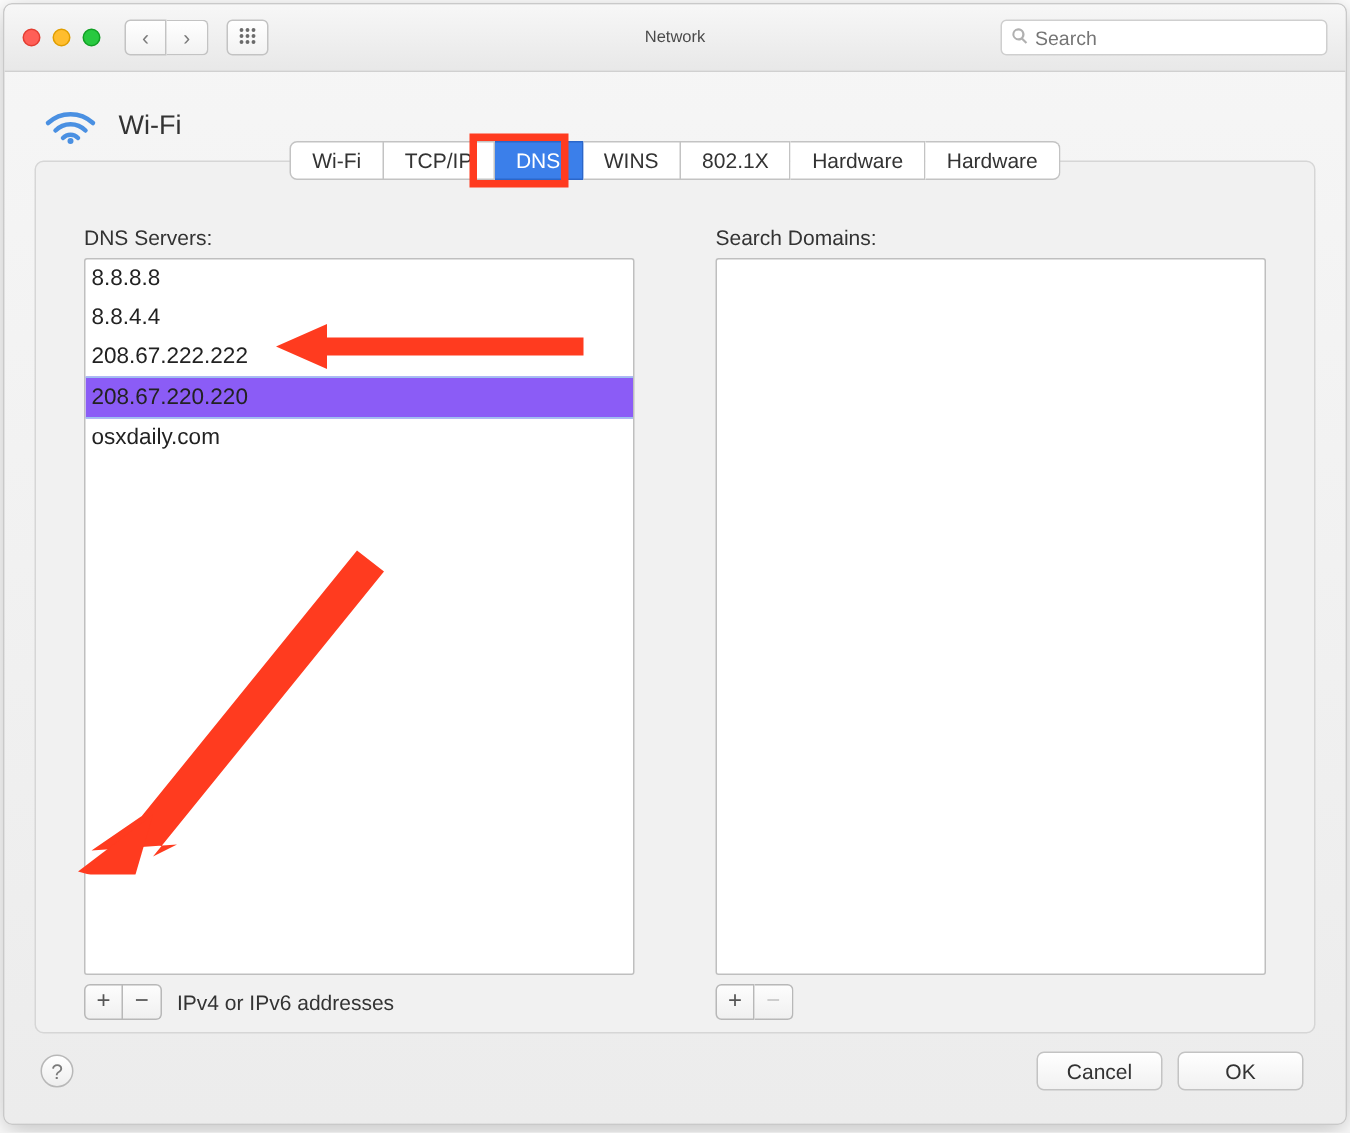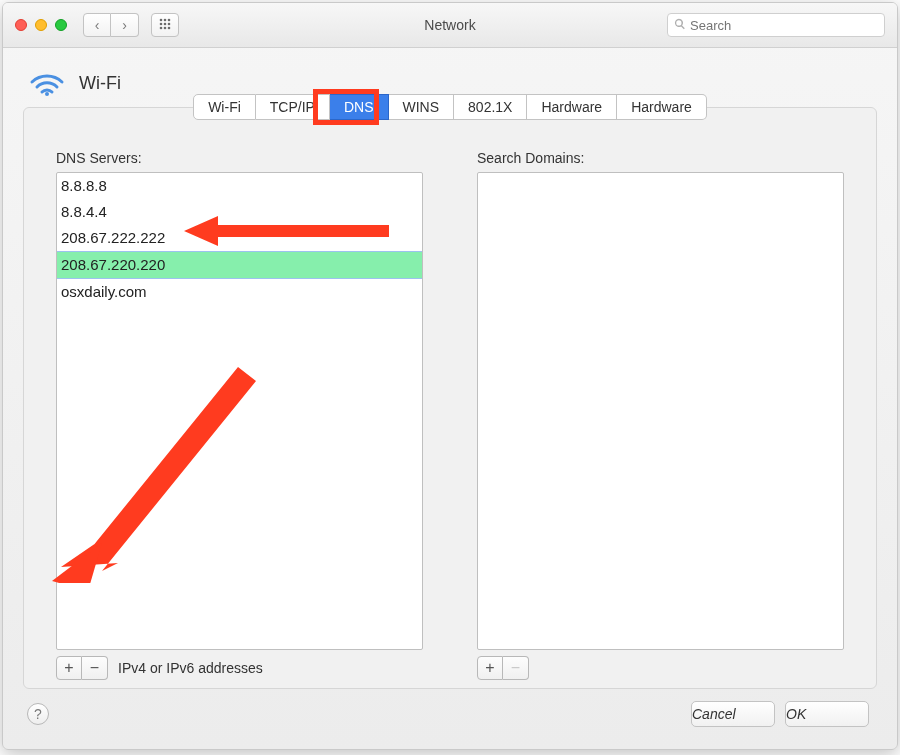--- a/index.html
+++ b/index.html
@@ -56,21 +56,21 @@
       border:1px solid #c3c3c3;
       border-radius:4px;
       display:flex;align-items:center;justify-content:center;
       font-size:13px;color:#6b6b6b;
       margin-left:4px;
     }
     .window-title {
       position:absolute;
       left:50%;
       transform:translateX(-50%);
-      font-size:14px;
+      font-size:11px;
       color:#4a4a4a;
     }
     .search-wrap {
       margin-left:auto;
       width: 218px;
       height: 24px;
       background:#fff;
       border:1px solid #cfcfcf;
       border-radius:4px;
       display:flex;align-items:center;
@@ -147,21 +147,21 @@
       position:relative;
     }
     .list-row{
       padding:2px 4px;
       font-size:15px;
       color:#222;
       line-height:22px;
       white-space:nowrap;
     }
     .list-row.selected{
-      background:#86efac;
+      background:#8b5cf6;
       border-top:1px solid #9cc2ef;
       border-bottom:1px solid #9cc2ef;
     }
     .below-list{
       display:flex;align-items:center;
       margin-top:6px;gap:10px;
     }
     .pm-btns{display:flex;}
     .pm-btn{
       width:26px;height:24px;
@@ -186,21 +186,21 @@
       border:1px solid #b8b8b8;
       background:linear-gradient(#fff,#eee);
       color:#7a7a7a;font-size:14px;
       display:flex;align-items:center;justify-content:center;
     }
     .btn{
       min-width:84px;height:26px;
       background:linear-gradient(#fff,#f1f1f1);
       border:1px solid #c3c3c3;border-radius:5px;
       font-size:14px;color:#333;
-      display:flex;align-items:center;justify-content:flex-start;font-style:italic;
+      display:flex;align-items:center;justify-content:center;
     }
     .footer .spacer{flex:1;}
     
     .annot{position:absolute;pointer-events:none;}
   </style>
 </head>
 <body>
 
 <div class="window">
 

